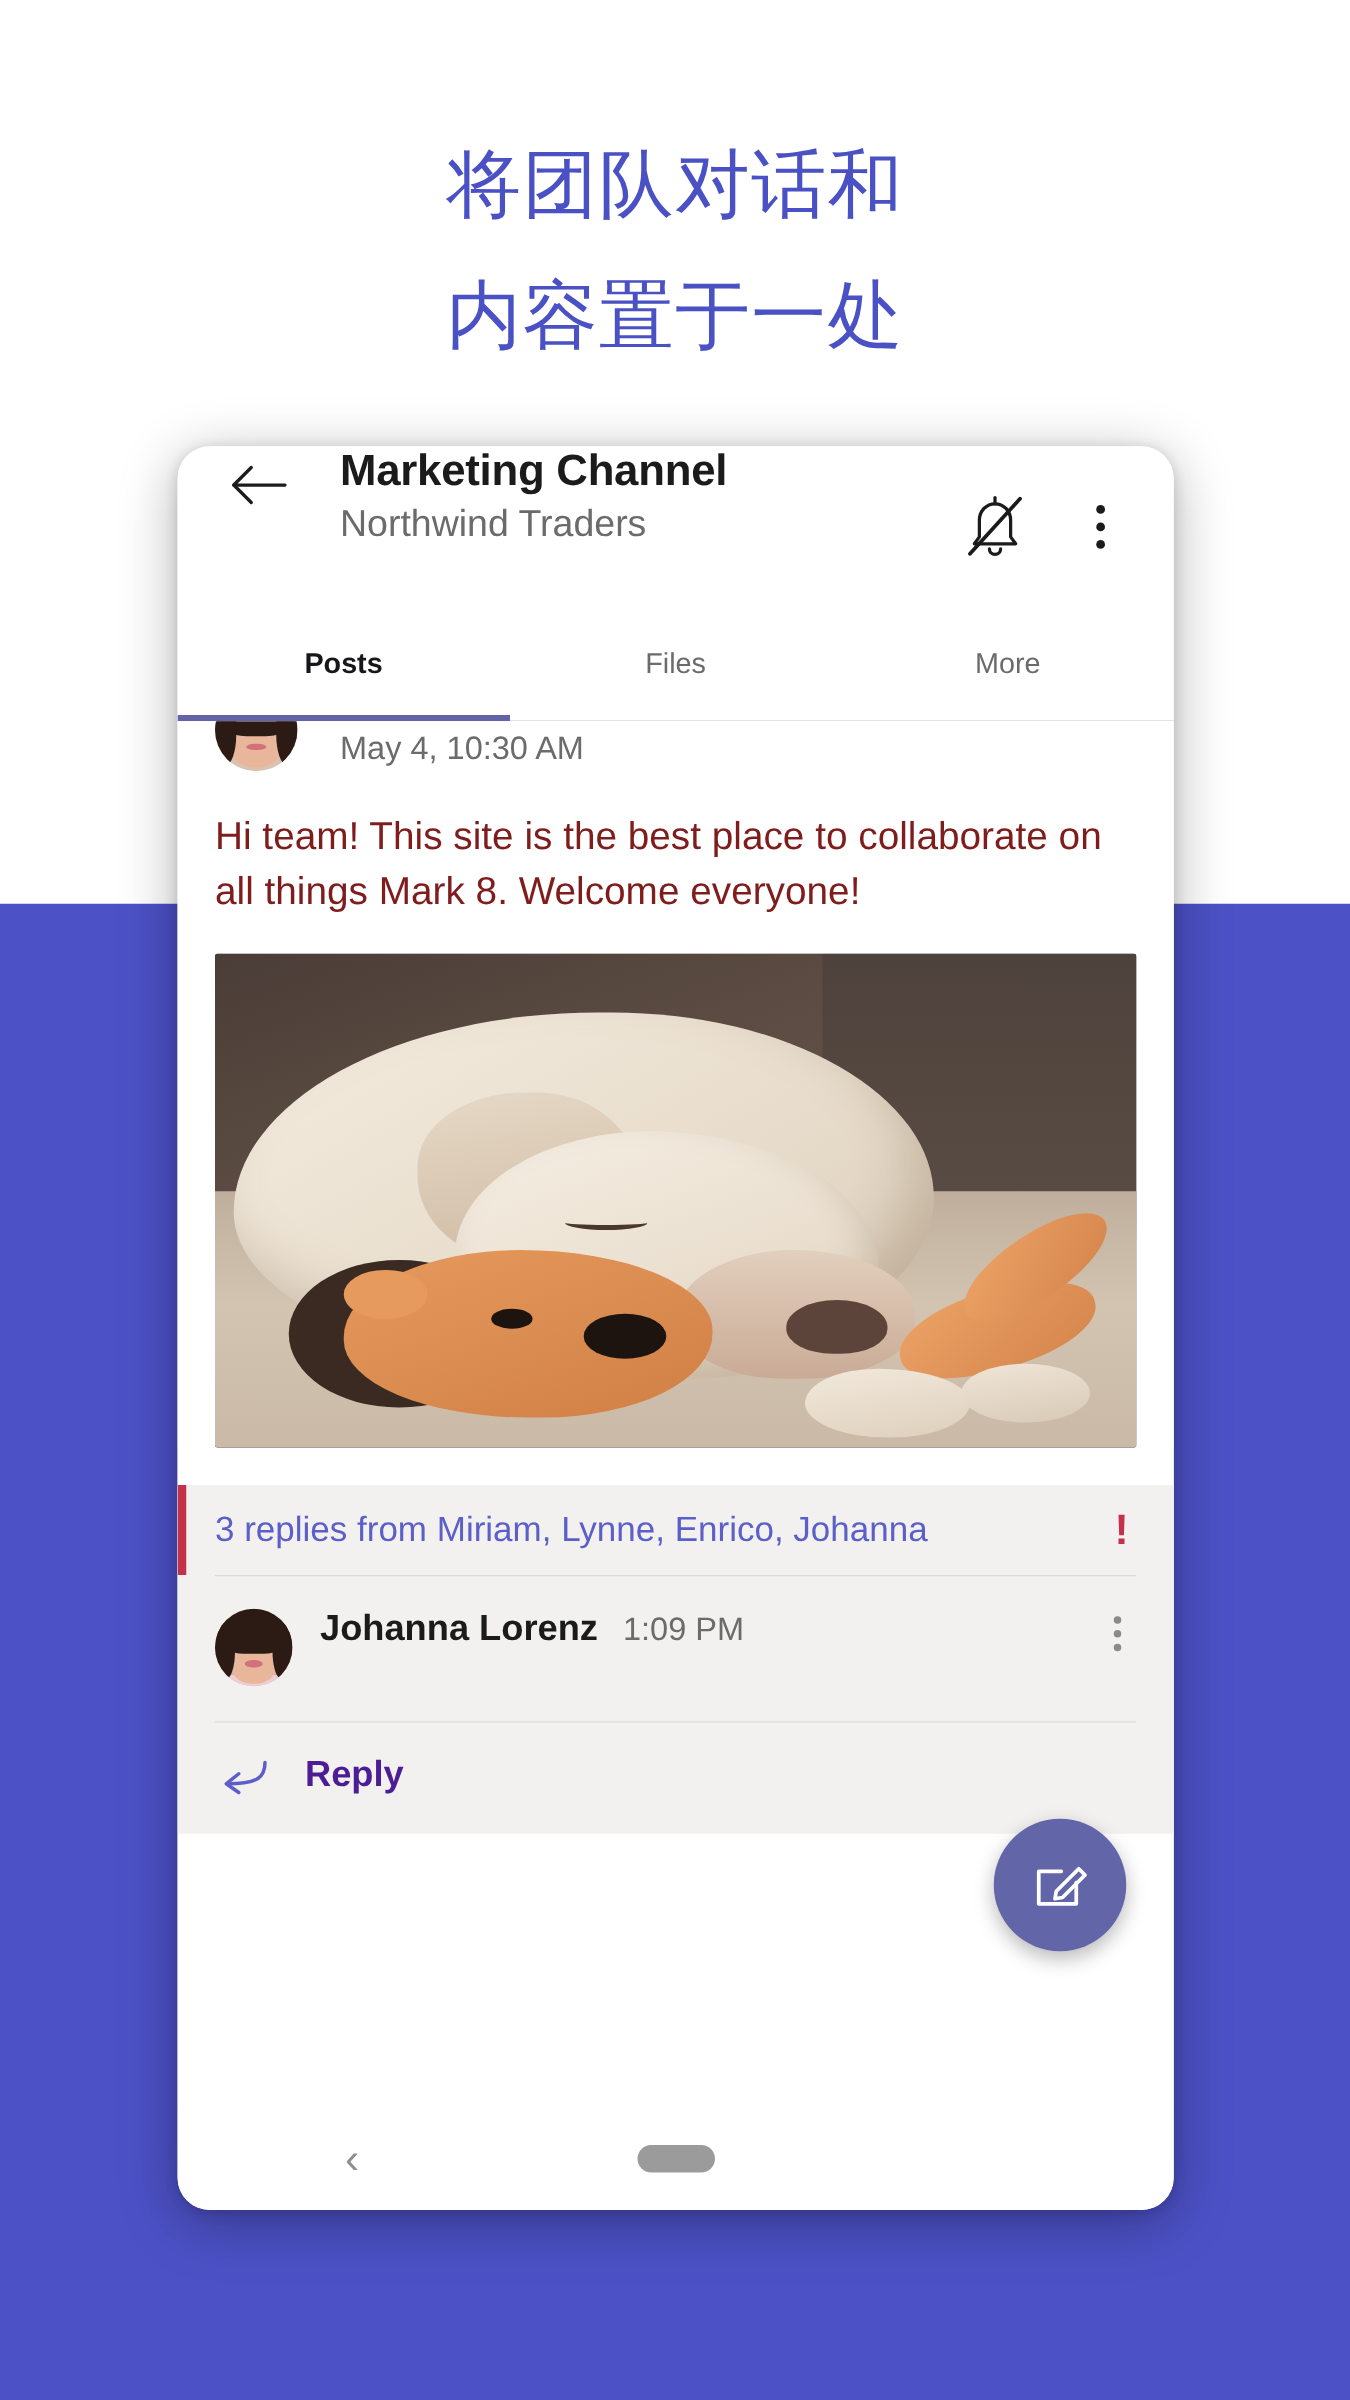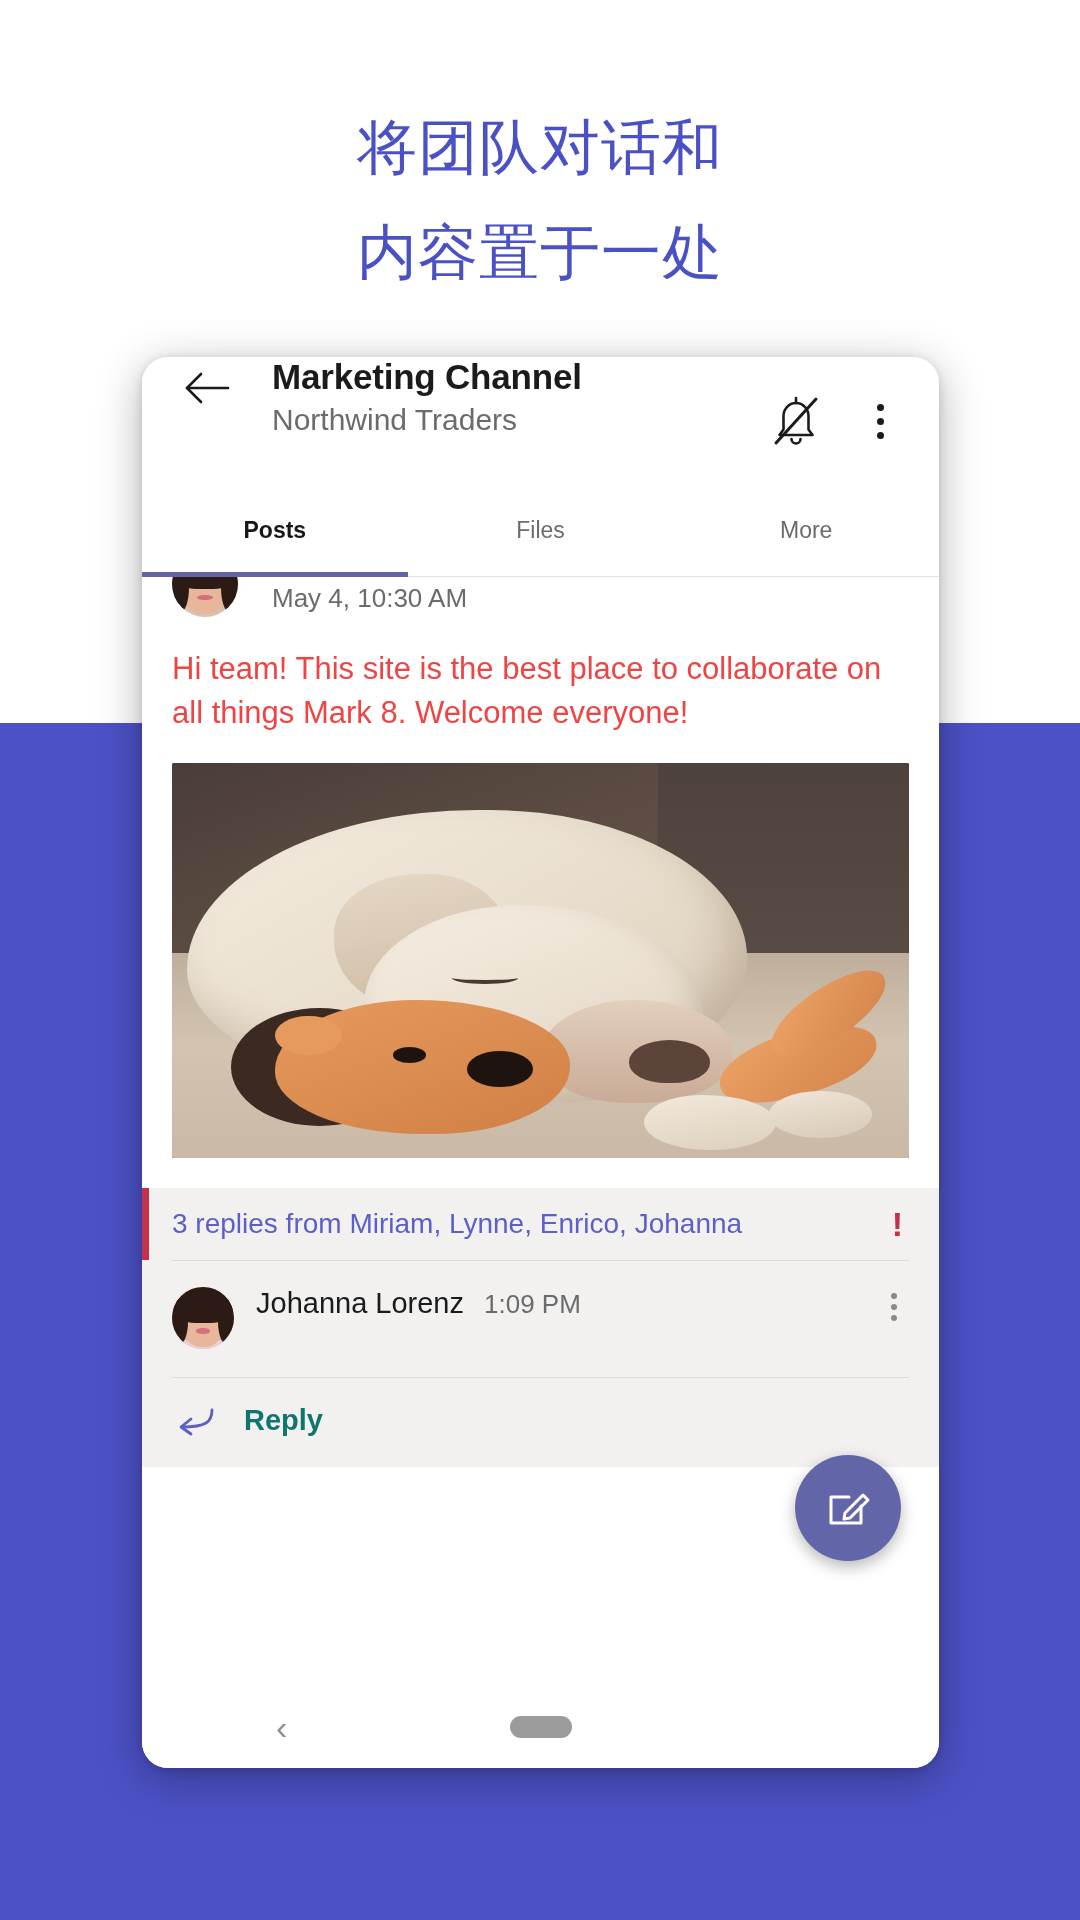--- a/index.html
+++ b/index.html
@@ -177,21 +177,21 @@
     padding-top: 2px;
   }
   .post-time {
     font-size: 26px;
     color: #6b6b6b;
   }
   .post-text {
     padding: 30px 30px 0 30px;
     font-size: 31px;
     line-height: 1.42;
-    color: #ef4444;
+    color: #7f1d1d;
   }
   .post-image {
     margin: 28px 30px 0 30px;
     height: 395px;
     border-radius: 2px;
     overflow: hidden;
     position: relative;
     background: #3a2f2b;
   }
 
@@ -250,21 +250,21 @@
     margin-left: 22px;
     min-width: 0;
   }
   .reply-line1 {
     display: flex;
     align-items: baseline;
     gap: 20px;
   }
   .reply-author {
     font-size: 29px;
-    font-weight: 400;
+    font-weight: 700;
     color: #1b1b1b;
   }
   .reply-time {
     font-size: 26px;
     color: #6b6b6b;
   }
   .reply-text {
     font-size: 31px;
     line-height: 1.42;
     color: #1b1b1b;
@@ -292,21 +292,21 @@
     margin: 28px 30px 0 30px;
   }
   .reply-action {
     display: flex;
     align-items: center;
     gap: 28px;
     padding: 26px 30px 30px 30px;
   }
   .reply-action-label {
     font-size: 29px;
-    color: #0f766e;
+    color: #4c1d95;
     font-weight: 700;
   }
 
   
   .fab {
     position: absolute;
     right: 38px;
     bottom: 125px;
     width: 106px; height: 106px;
     border-radius: 50%;

